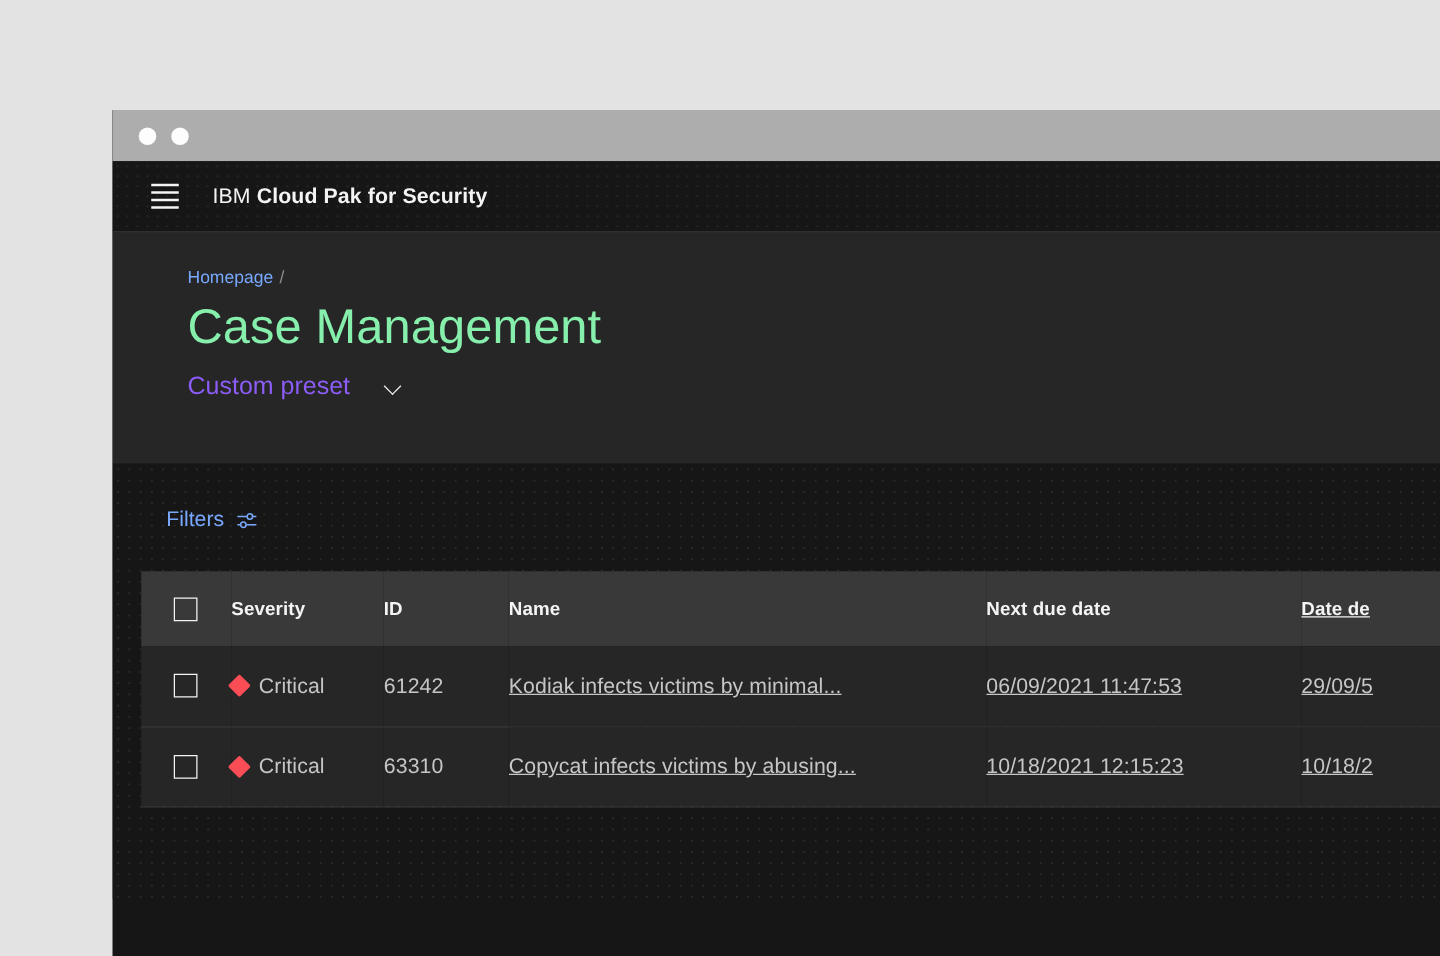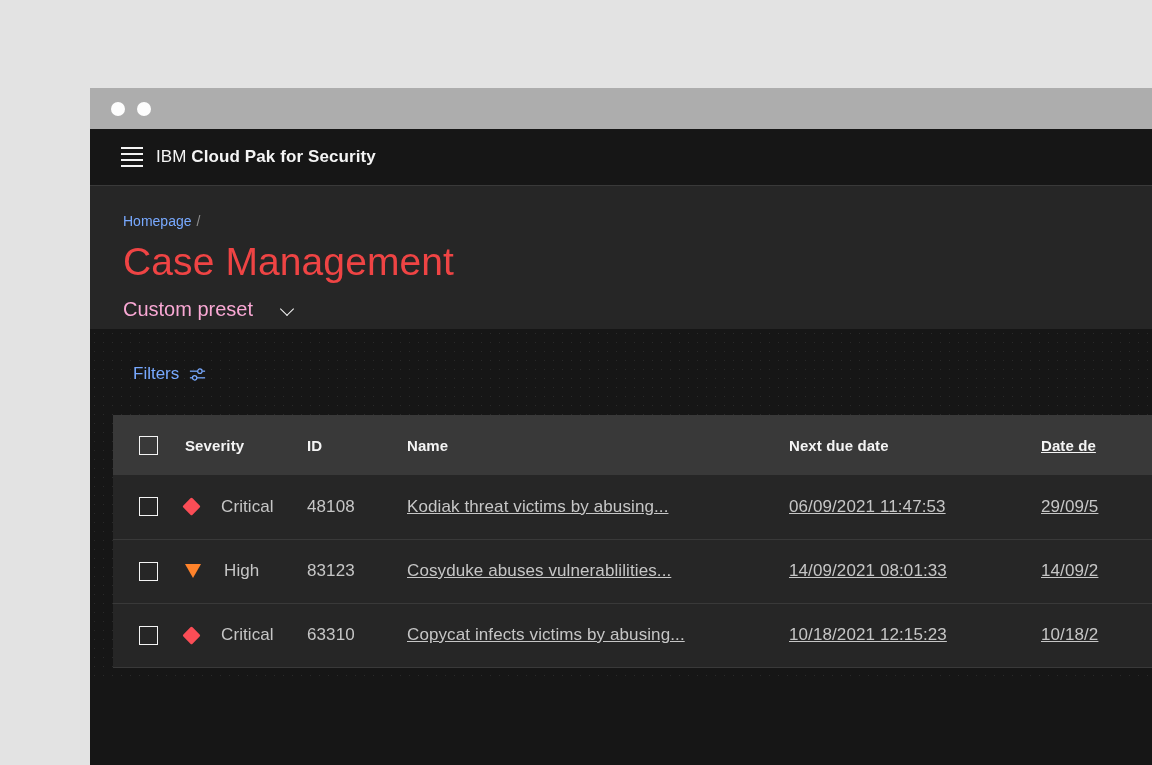--- a/index.html
+++ b/index.html
@@ -59,61 +59,62 @@
     gap: 4px;
     margin-left: 17px;
     cursor: pointer;
   }
   #hamburger span {
     display: block;
     width: 22px; height: 2px;
     background: #f4f4f4;
   }
   #brand {
+    margin-left: 14px;
     font-size: 17px;
     color: #f4f4f4;
     letter-spacing: 0.1px;
     white-space: nowrap;
   }
   #brand .ibm { font-weight: 400; }
   #brand .prod { font-weight: 700; }
 
   
   #pagehead {
     background: #262626;
-    padding: 26px 0 26px 33px;
-    height: 143px;
+    padding: 26px 0 26px 60px;
+    height: 185px;
   }
   #breadcrumb {
     font-size: 14px;
     color: #c6c6c6;
     margin-bottom: 8px;
     line-height: 18px;
   }
   #breadcrumb .crumb-link {
     color: #78a9ff;
     text-decoration: none;
     cursor: pointer;
   }
   #breadcrumb .sep { color: #8d8d8d; margin-left: 5px; }
   #pagetitle {
     font-size: 39px;
     font-weight: 300;
-    color: #ef4444;
+    color: #86efac;
     line-height: 48px;
     letter-spacing: 0.1px;
     margin-bottom: 10px;
   }
   #preset {
     display: inline-flex;
     align-items: center;
     gap: 28px;
     font-size: 20px;
     font-weight: 400;
-    color: #f9a8d4;
+    color: #8b5cf6;
     cursor: pointer;
     line-height: 26px;
   }
   .chev {
     width: 16px; height: 16px;
     display: inline-block;
     position: relative;
     top: 1px;
   }
   .chev::before {
@@ -194,21 +195,21 @@
   .col-det   { width: 111px; }
 
   .cb {
     width: 19px; height: 19px;
     border: 1.6px solid #f4f4f4;
     background: transparent;
     display: block;
     cursor: pointer;
   }
 
-  .sev-cell { display: flex; align-items: center; gap: 23px; }
+  .sev-cell { display: flex; align-items: center; gap: 9px; }
   .sev-label { color: #c6c6c6; font-size: 17px; }
 
   .gl-diamond {
     width: 13px; height: 13px;
     transform: rotate(45deg);
     border-radius: 1.5px;
     display: inline-block;
   }
   .gl-tri-down {
     width: 0; height: 0;
@@ -297,41 +298,26 @@
           <tr>
             <td class="col-check">
               <span class="cb"></span>
             </td>
             <td class="col-sev">
               <span class="sev-cell">
                 <span class="gl-diamond" style="background:#fa4d56"></span>
                 <span class="sev-label">Critical</span>
               </span>
             </td>
-            <td class="col-id">48108</td>
-            <td class="col-name nowrap">Kodiak  threat victims by abusing...</td>
+            <td class="col-id">61242</td>
+            <td class="col-name nowrap">Kodiak  infects victims by minimal...</td>
             <td class="col-due nowrap">06/09/2021 11:47:53</td>
             <td class="col-det nowrap">29/09/5</td>
           </tr>
 
-          <tr>
-            <td class="col-check">
-              <span class="cb"></span>
-            </td>
-            <td class="col-sev">
-              <span class="sev-cell">
-                <span class="gl-tri-down" style="color:#ff832b"></span>
-                <span class="sev-label">High</span>
-              </span>
-            </td>
-            <td class="col-id">83123</td>
-            <td class="col-name nowrap">Cosyduke abuses vulnerablilities...</td>
-            <td class="col-due nowrap">14/09/2021 08:01:33</td>
-            <td class="col-det nowrap">14/09/2</td>
-          </tr>
 
 
           <tr>
             <td class="col-check">
               <span class="cb"></span>
             </td>
             <td class="col-sev">
               <span class="sev-cell">
                 <span class="gl-diamond" style="background:#fa4d56"></span>
                 <span class="sev-label">Critical</span>

